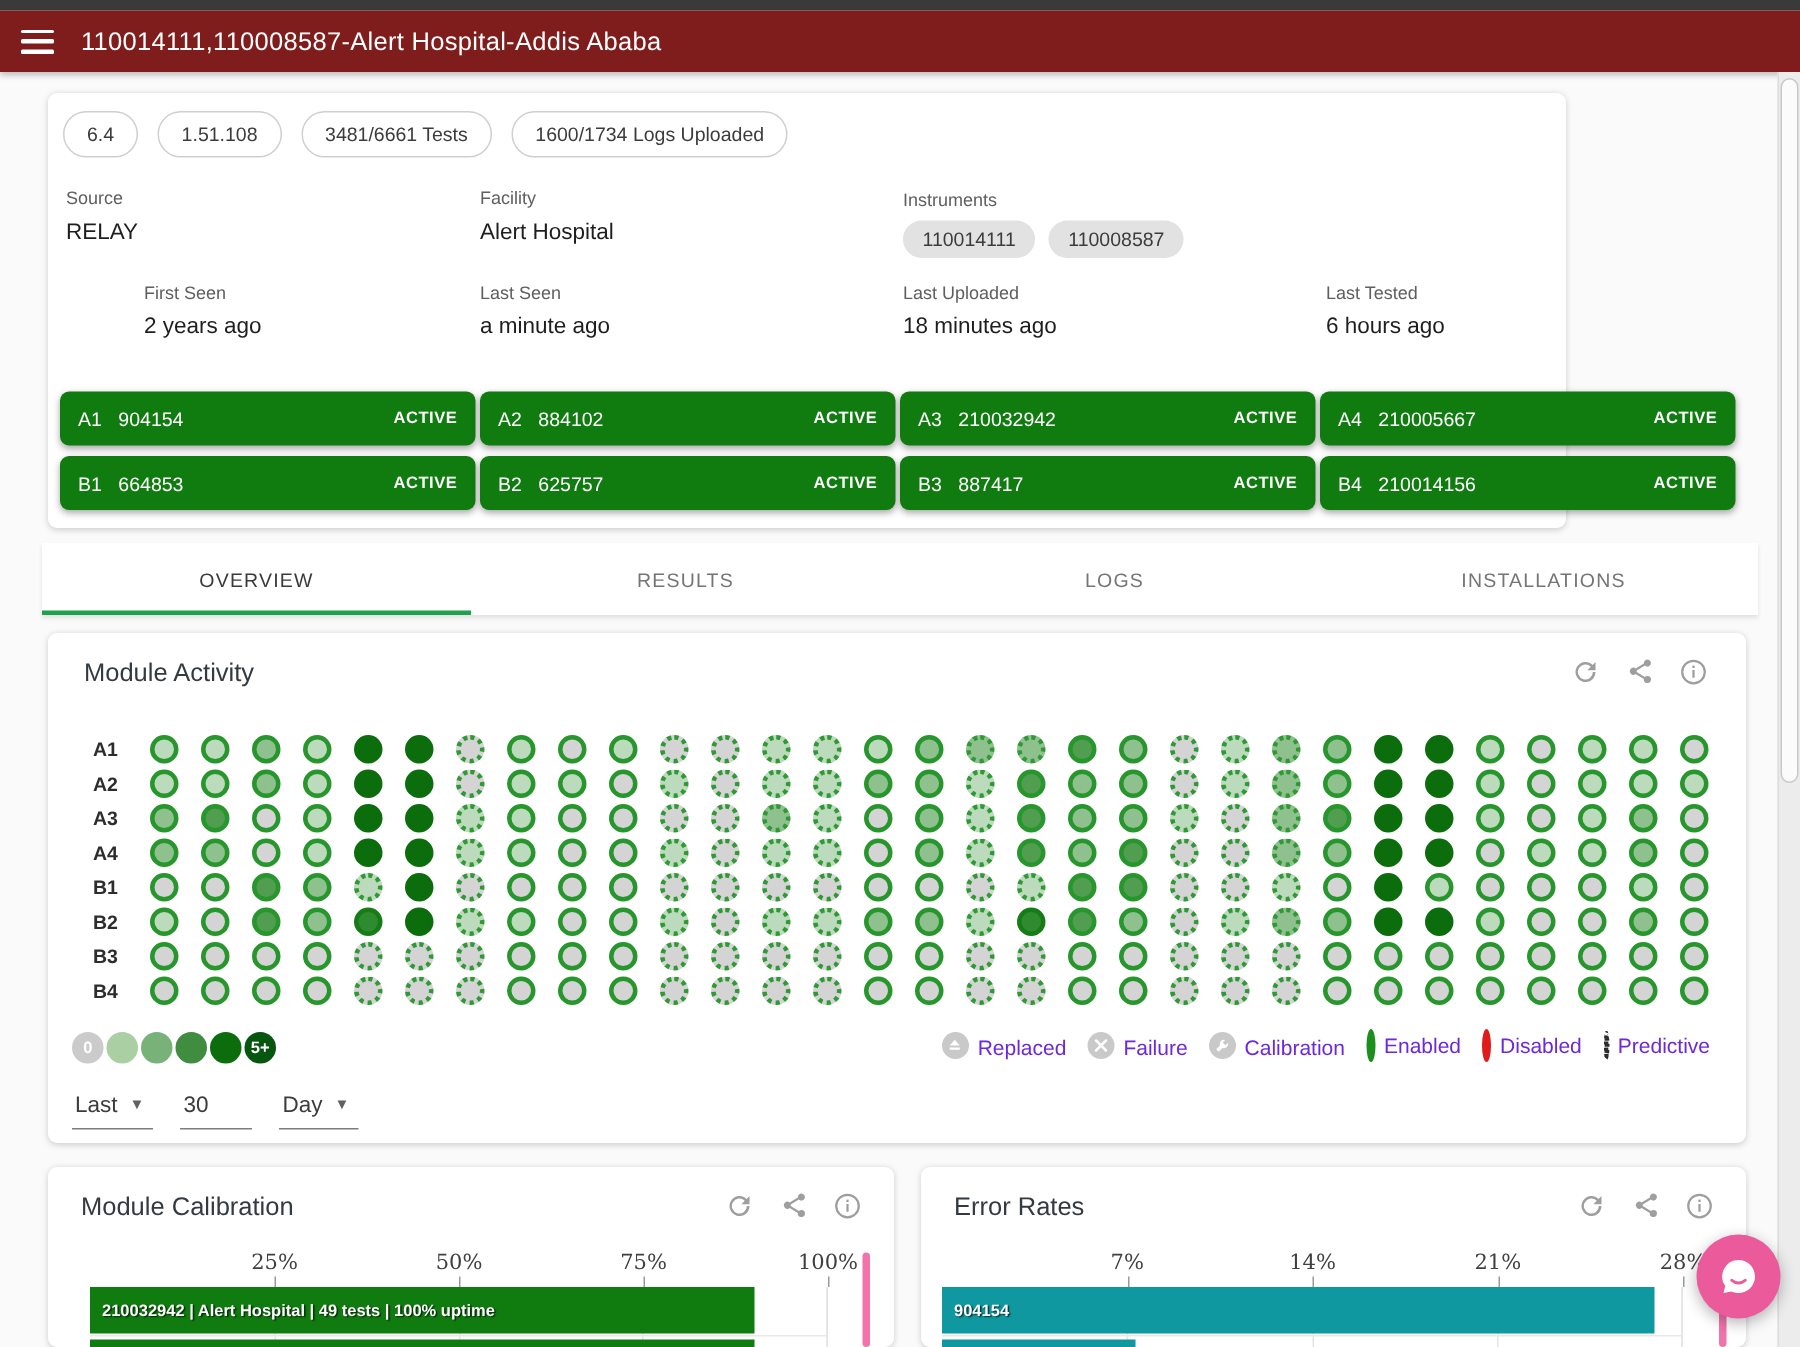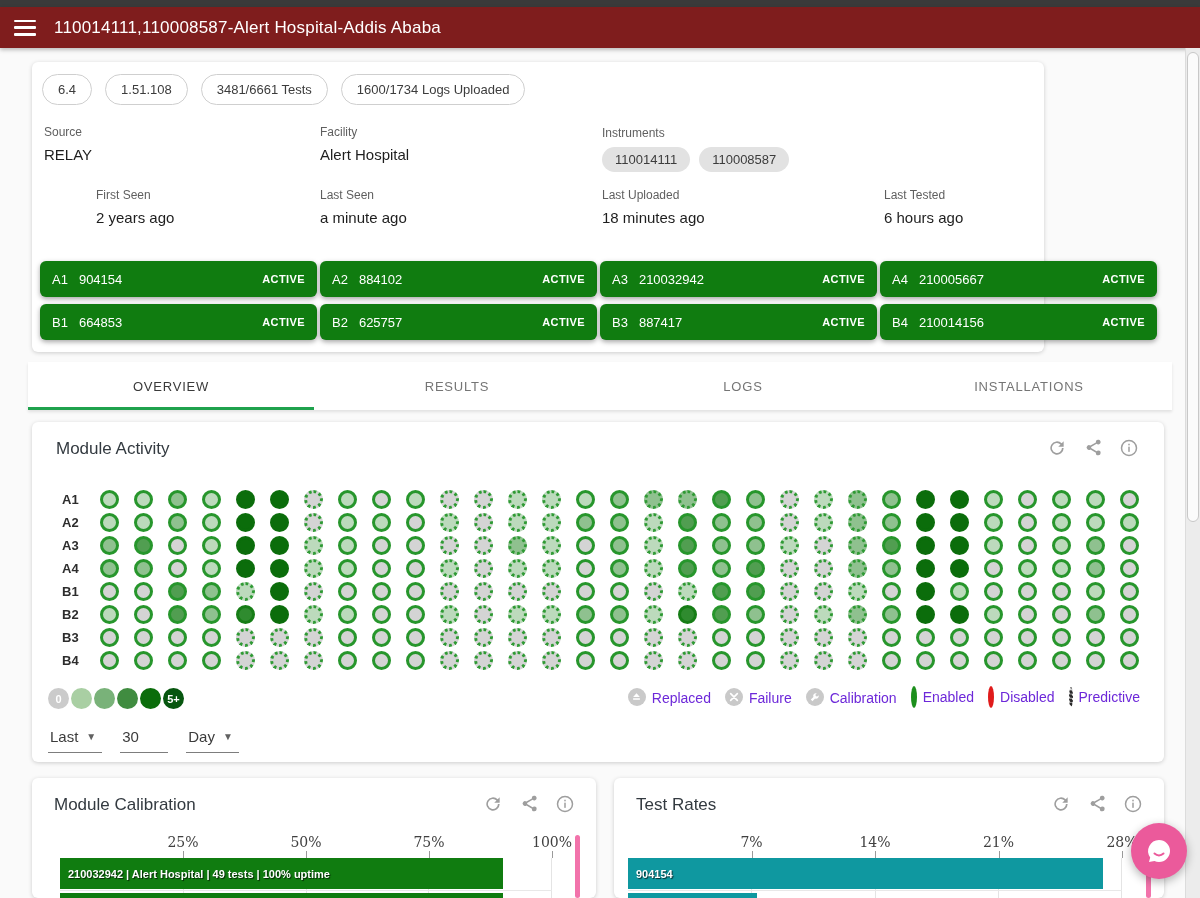--- a/index.html
+++ b/index.html
@@ -628,21 +628,21 @@
         <div class="bar-row">
           <div class="bar" style="width: 90%; background: rgb(16, 124, 16);"></div>
         </div>
       </div>
   </div>
   <div class="chart-pink-scroll"></div>
 </section>
 
 <section class="card chart-card" id="chart1">
   <div class="chart-head">
-    <span class="card-title chart-title">Test Rates</span>
+    <span class="card-title chart-title">Error Rates</span>
     <span class="card-actions">
         <button class="act"><svg width="20" height="20" viewBox="0 0 24 24">
             <path d="M17.65 6.35A8 8 0 1 0 20 12h-2.1a6 6 0 1 1-1.7-4.2L13.5 10.5H20V4z" fill="#9e9e9e"></path>
           </svg></button>
         <button class="act"><svg width="19" height="19" viewBox="0 0 24 24">
             <path d="M18 15.9a3 3 0 0 0-2.1.85L9 12.7a3.3 3.3 0 0 0 0-1.4l6.9-4.05A3 3 0 1 0 15 5c0 .2 0 .37.05.55L8.1 9.6a3 3 0 1 0 0 4.8l6.95 4.1A3 3 0 1 0 18 15.9z" fill="#9e9e9e"></path>
           </svg></button>
         <button class="act"><svg width="20" height="20" viewBox="0 0 24 24">
             <circle cx="12" cy="12" r="9" fill="none" stroke="#9e9e9e" stroke-width="1.8"></circle>
             <rect x="11.1" y="10.4" width="1.8" height="6.2" fill="#9e9e9e"></rect>

